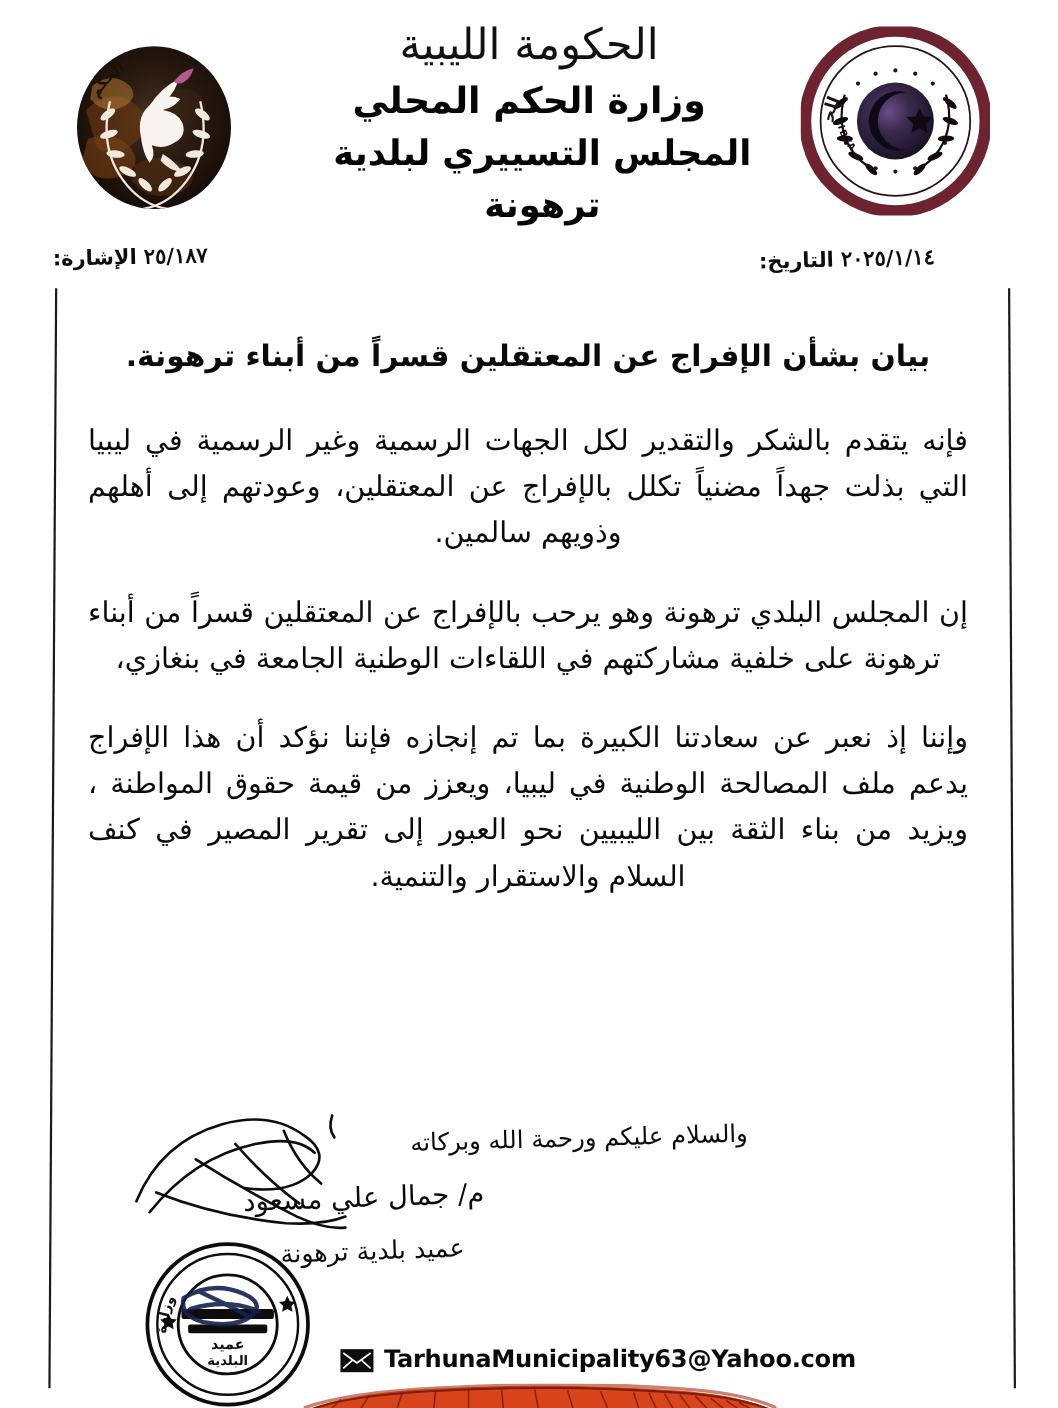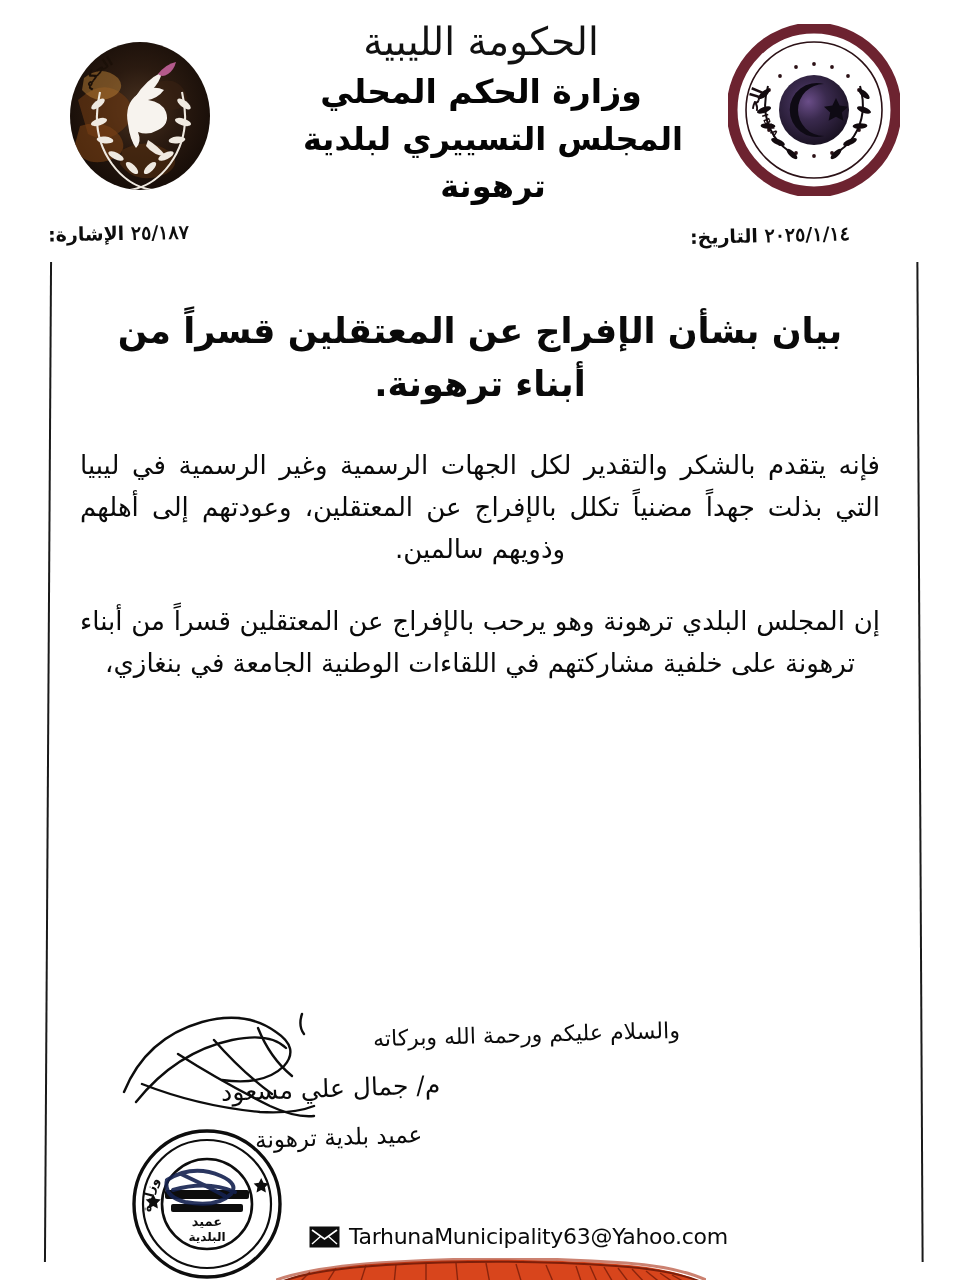--- a/index.html
+++ b/index.html
@@ -121,21 +121,21 @@
   .doc-body {
     position: absolute;
     top: 305px;
     left: 80px;
     width: 800px;
     direction: rtl;
     text-align: justify;
     color: #0a0a0a;
   }
   .doc-title {
-    font-size: 35px;
+    font-size: 27px;
     font-weight: bold;
     text-align: center;
     line-height: 1.5;
     margin-bottom: 34px;
     letter-spacing: -0.3px;
   }
   .para {
     font-size: 26px;
     line-height: 1.62;
     margin: 0 0 30px 0;
@@ -216,21 +216,21 @@
     gap: 9px;
     direction: ltr;
   }
   .envelope-icon {
     width: 31px;
     height: 22px;
     display: block;
   }
   .email-text {
     font-size: 22px;
-    font-weight: normal;
+    font-weight: bold;
     color: #0a0a0a;
     letter-spacing: -0.3px;
     font-family: "DejaVu Sans", "Liberation Sans", sans-serif;
   }
   .rug {
     position: absolute;
     left: 276px;
     top: 1258px;
     width: 430px;
     height: 26px;
@@ -374,20 +374,21 @@
     </div>
   </div>
 
   <div class="frame-left"></div>
   <div class="frame-right"></div>
 
   <div class="doc-body">
     <div class="doc-title">بيان بشأن الإفراج عن المعتقلين قسراً من أبناء ترهونة.</div>
     <p class="para">فإنه يتقدم بالشكر والتقدير لكل الجهات الرسمية وغير الرسمية في ليبيا التي بذلت جهداً مضنياً تكلل بالإفراج عن المعتقلين، وعودتهم إلى أهلهم وذويهم سالمين.</p>
     <p class="para">إن المجلس البلدي ترهونة وهو يرحب بالإفراج عن المعتقلين قسراً من أبناء ترهونة على خلفية مشاركتهم في اللقاءات الوطنية الجامعة في بنغازي،</p>
+    <p class="para">وإننا إذ نعبر عن سعادتنا الكبيرة بما تم إنجازه فإننا نؤكد أن هذا الإفراج يدعم ملف المصالحة الوطنية في ليبيا، ويعزز من قيمة حقوق المواطنة ، ويزيد من بناء الثقة بين الليبيين نحو العبور إلى تقرير المصير في كنف السلام والاستقرار والتنمية.</p>
   </div>
 
   <div class="sign-block">
     <div class="closing">والسلام عليكم ورحمة الله وبركاته</div>
     <div class="signer-name">م/ جمال علي مسعود</div>
     <div class="signer-title">عميد بلدية ترهونة</div>
   </div>
 
   <svg class="handwritten-sig" viewBox="0 0 330 150">
     <g fill="none" stroke="#0d0d0d" stroke-width="2.4" stroke-linecap="round">

